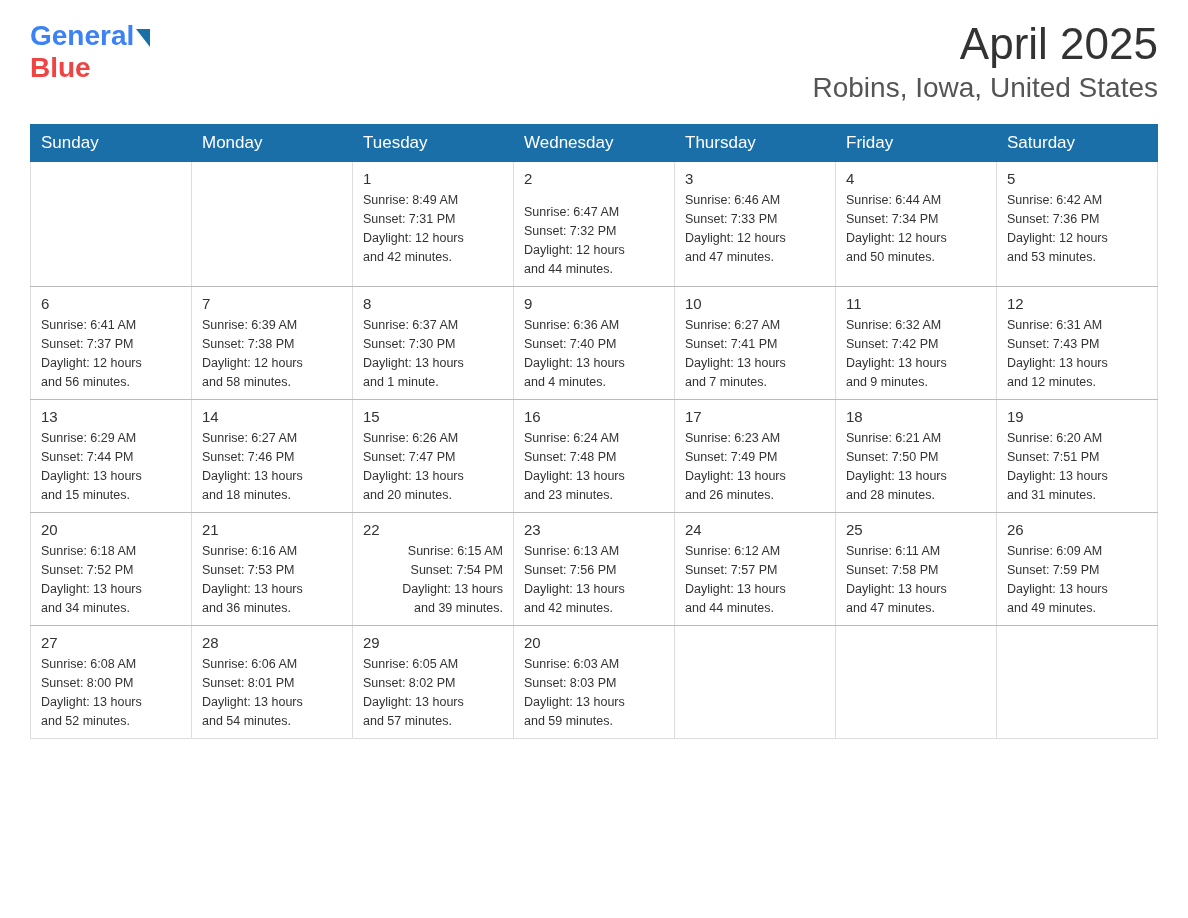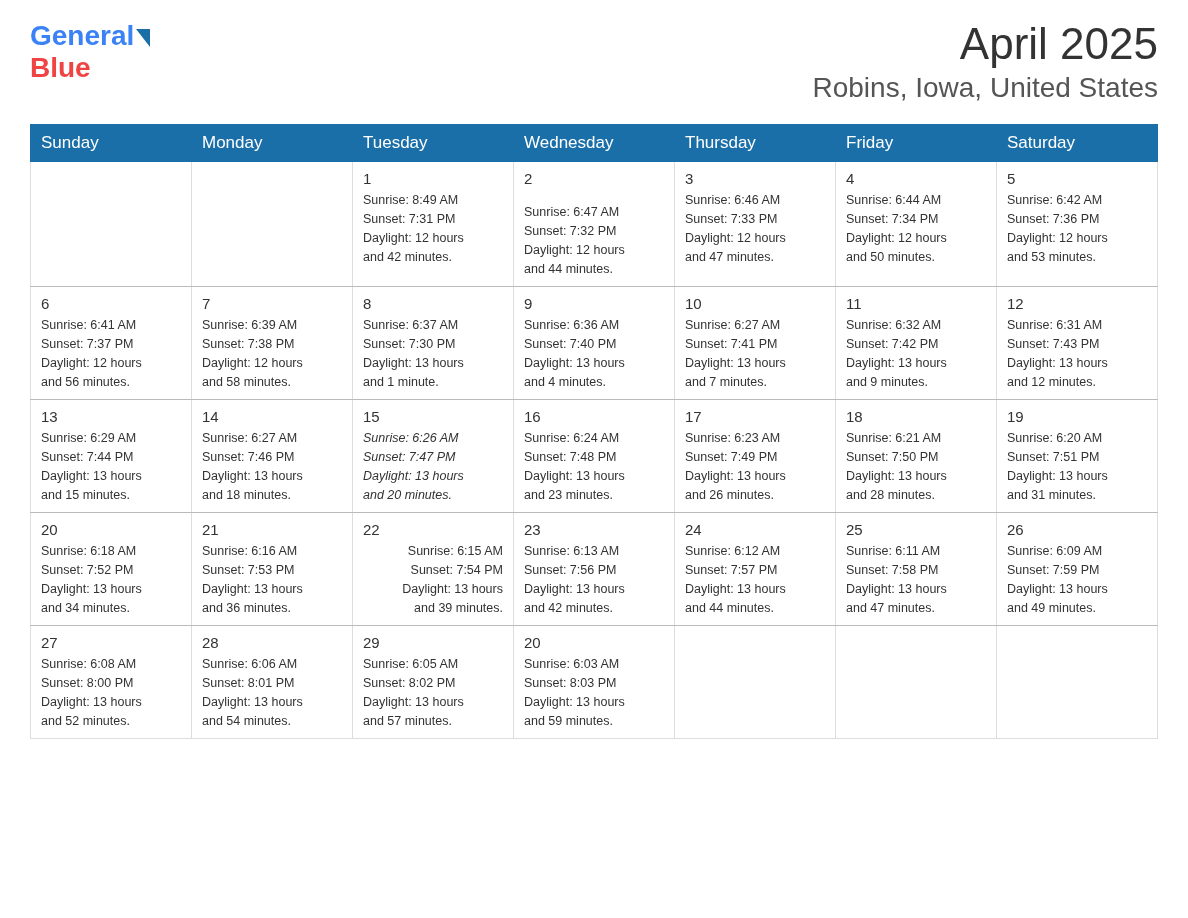--- a/index.html
+++ b/index.html
@@ -230,21 +230,21 @@
         </td>
         <td>
           <span class="day-number">14</span>
           <div class="day-info" style="white-space: pre-line;">Sunrise: 6:27 AM
 Sunset: 7:46 PM
 Daylight: 13 hours
 and 18 minutes.</div>
         </td>
         <td>
           <span class="day-number">15</span>
-          <div class="day-info" style="white-space: pre-line; font-style: italic;">Sunrise: 6:26 AM
+          <div class="day-info" style="white-space: pre-line;">Sunrise: 6:26 AM
 Sunset: 7:47 PM
 Daylight: 13 hours
 and 20 minutes.</div>
         </td>
         <td>
           <span class="day-number">16</span>
           <div class="day-info" style="white-space: pre-line;">Sunrise: 6:24 AM
 Sunset: 7:48 PM
 Daylight: 13 hours
 and 23 minutes.</div>

